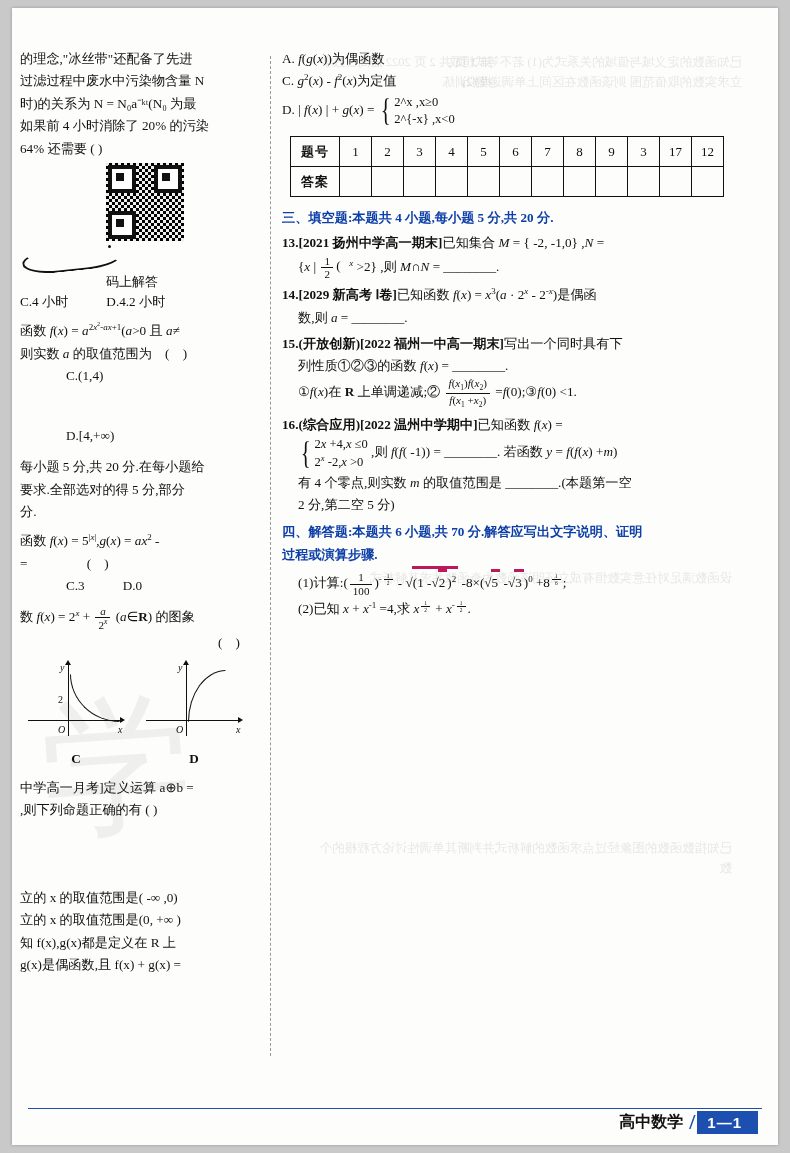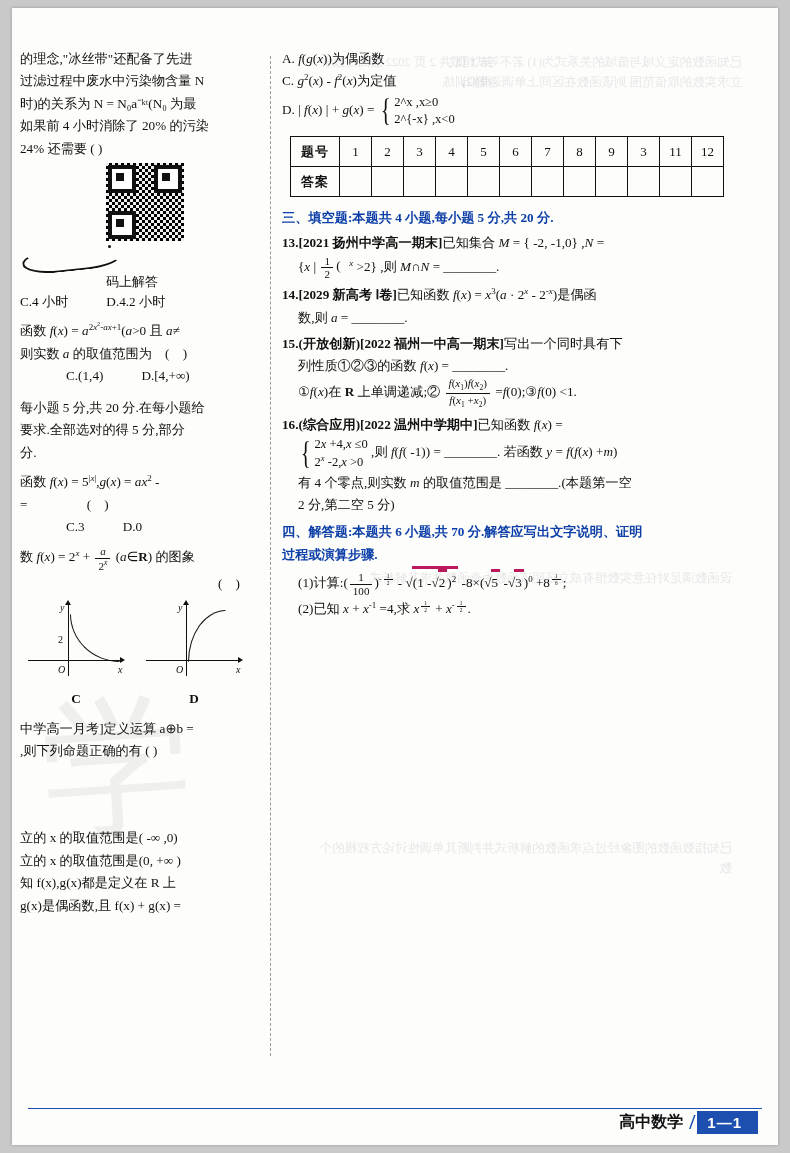--- a/index.html
+++ b/index.html
@@ -241,21 +241,21 @@
   </div>
 
   <div class="divider"></div>
 
   <div class="col-left">
 
     <p class="ln">的理念,"冰丝带"还配备了先进</p>
     <p class="ln">过滤过程中废水中污染物含量 N</p>
     <p class="ln">时)的关系为 N = N₀a⁻ᵏᵗ(N₀ 为最</p>
     <p class="ln">如果前 4 小时消除了 20% 的污染</p>
-    <p class="ln">24% 还需要                    (    )</p>
+    <p class="ln">64% 还需要                    (    )</p>
 
     <div class="qr-wrap">
       <div class="qr">
         <div class="eye e1">
             <i></i>
           </div>
         <div class="eye e2">
             <i></i>
           </div>
         <div class="eye e3">
@@ -275,21 +275,21 @@
       <span>C.4 小时</span>
       <span>D.4.2 小时</span>
     </div>
 
     <p class="ln" style="margin-top:8px;">
       函数 <i>f</i>(<i>x</i>) = <i>a</i><sup>2<i>x</i><sup>2</sup>-<i>ax</i>+1</sup>(<i>a</i>&gt;0 且 <i>a</i>≠
     </p>
     <p class="ln">
       则实数 <i>a</i> 的取值范围为 &nbsp;&nbsp;&nbsp;(&nbsp;&nbsp;&nbsp;&nbsp;)
     </p>
-    <div class="opts" style="margin-left:46px;">
+    <div class="opts" style="margin-left:46px;flex-direction:column;">
       <span>C.(1,4)</span>
       <span>D.[4,+∞)</span>
     </div>
 
     <p class="ln" style="margin-top:10px;">每小题 5 分,共 20 分.在每小题给</p>
     <p class="ln">要求.全部选对的得 5 分,部分</p>
     <p class="ln">分.</p>
 
     <p class="ln" style="margin-top:8px;">
       函数 <i>f</i>(<i>x</i>) = 5<sup>|<i>x</i>|</sup>,<i>g</i>(<i>x</i>) = <i>ax</i><sup>2</sup> -
@@ -372,21 +372,21 @@
         <td>1</td>
         <td>2</td>
         <td>3</td>
         <td>4</td>
         <td>5</td>
         <td>6</td>
         <td>7</td>
         <td>8</td>
         <td>9</td>
         <td>3</td>
-        <td>11</td>
+        <td>17</td>
         <td>12</td>
       </tr>
       <tr>
         <td class="head">答案</td>
         <td></td>
         <td></td>
         <td></td>
         <td></td>
         <td></td>
         <td></td>

